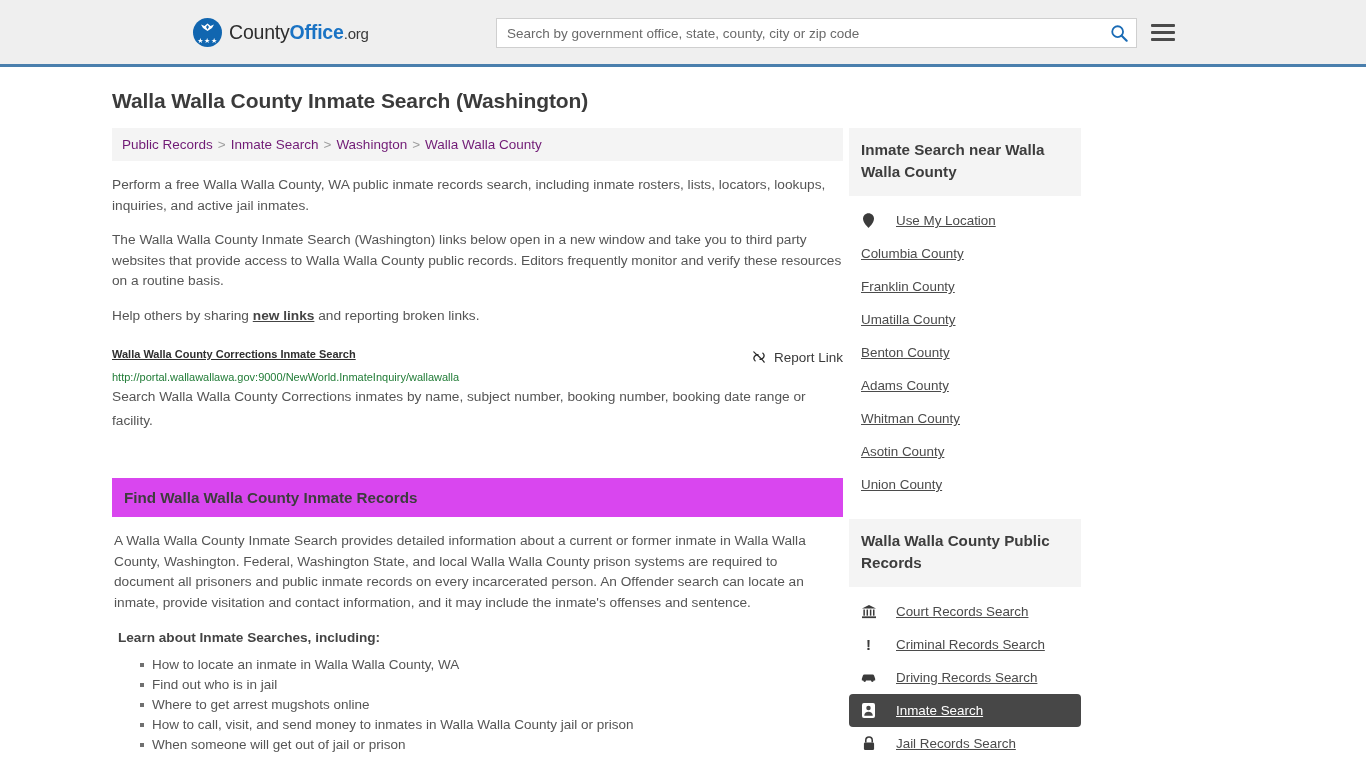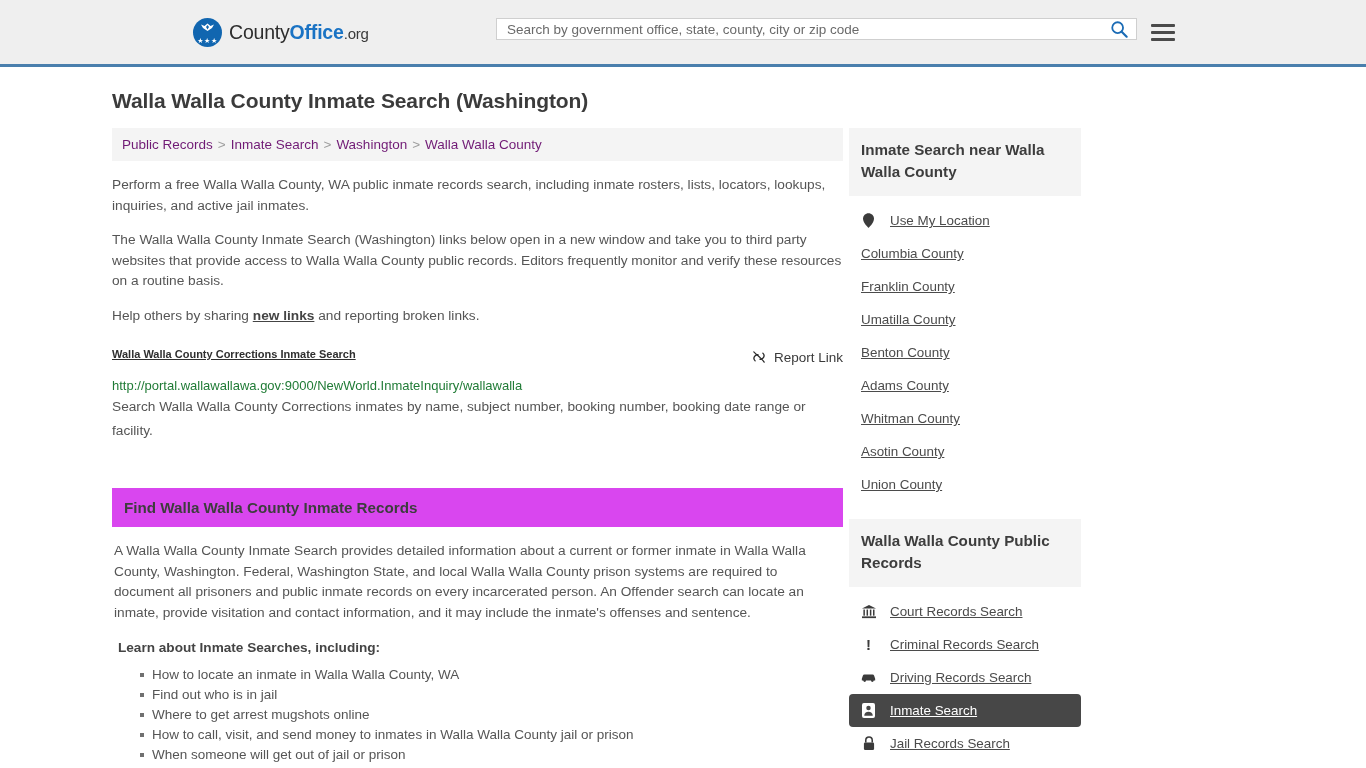--- a/index.html
+++ b/index.html
@@ -57,21 +57,21 @@
   }
   .logo-text .t1 { color: #2d2d2d; }
   .logo-text .t2 { color: #1a73c4; font-weight: bold; }
   .logo-text .t3 { color: #3a3a3a; font-size: 15px; }
 
   .search-wrap {
     position: absolute;
     left: 496px;
     top: 18px;
     width: 641px;
-    height: 22px;
+    height: 30px;
     background: #ffffff;
     border: 1px solid #cfcfcf;
     display: flex;
     align-items: center;
   }
   .search-input {
     flex: 1 1 auto;
     border: 0;
     outline: none;
     height: 28px;
@@ -158,23 +158,23 @@
     display: flex;
     align-items: center;
     gap: 7px;
     font-size: 13.5px;
     color: #3a3a3a;
     cursor: pointer;
     white-space: nowrap;
     margin-top: 1px;
   }
   .link-url {
-    font-size: 13px;
+    font-size: 11px;
     color: #207b36;
-    margin-top: 13px;
+    margin-top: 6px;
     word-break: break-all;
   }
   .link-desc {
     font-size: 13.7px;
     line-height: 24px;
     color: #555;
     margin-top: 2px;
   }
 
   
@@ -226,21 +226,21 @@
     margin: 0;
     font-size: 15.2px;
     font-weight: bold;
     color: #3d3d3d;
     line-height: 22px;
   }
   .card-list { padding: 8px 0 0 0; }
   .card-row {
     display: flex;
     align-items: center;
-    gap: 14px;
+    gap: 20px;
     padding: 9px 12px;
     font-size: 13.4px;
     border-radius: 4px;
   }
   .card-row a {
     color: #4b4b4b;
     text-decoration: underline;
   }
   .card-row.active {
     background: #474747;

